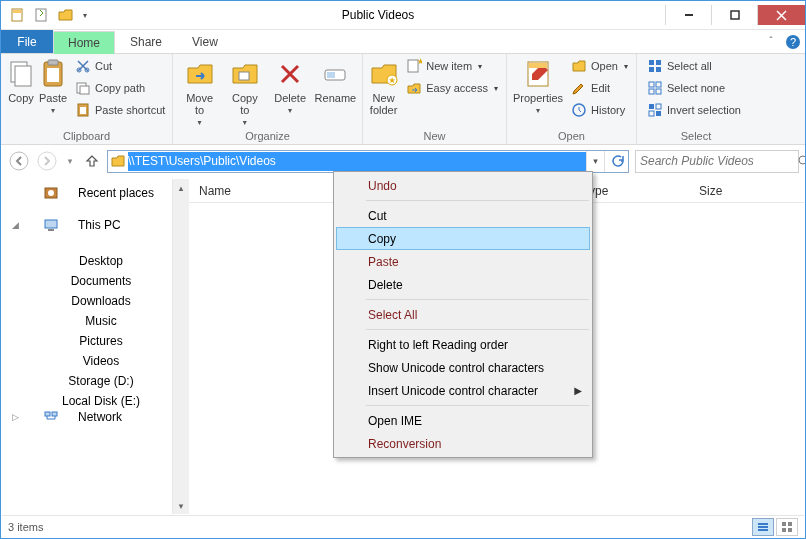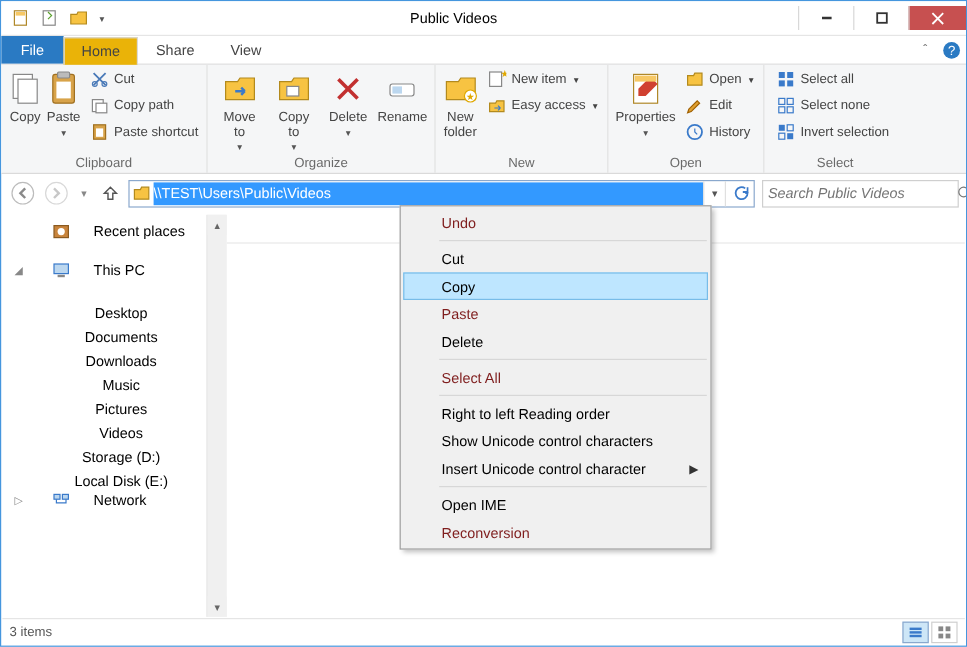--- a/index.html
+++ b/index.html
@@ -12,21 +12,21 @@
 .titlebar .title { flex: 1; text-align: center; font-size: 12px; color: #000; }
 .winbtns { display: flex; }
 .winbtn { width: 46px; height: 20px; display: flex; align-items: center; justify-content: center; border-left: 1px solid #d8d8d8; }
 .winbtn.close { background: #c75050; color: #fff; width: 48px; }
 .winbtn svg { display: block; }
 
 
 .tabrow { height: 24px; display: flex; align-items: stretch; border-bottom: 1px solid #dadada; }
 .filetab { width: 52px; background: #2a7ac3; color: #fff; font-size: 12px; display: flex; align-items: center; justify-content: center; }
 .rtab { padding: 0 14px; font-size: 12px; color: #444; display: flex; align-items: center; border: 1px solid transparent; border-bottom: none; }
-.rtab.active { background: #eab308; border-color: #dadada; position: relative; top: 1px; }
+.rtab.active { background: #86efac; border-color: #dadada; position: relative; top: 1px; }
 .tabrow .spacer { flex: 1; }
 .collapse-caret { width: 20px; display: flex; align-items: center; justify-content: center; color: #646464; font-size: 10px; }
 .help { width: 24px; display: flex; align-items: center; justify-content: center; }
 
 
 .ribbon { height: 91px; background: #f5f6f7; border-bottom: 1px solid #dadada; display: flex; font-size: 11px; color: #444; }
 .group { border-right: 1px solid #e2e2e2; display: flex; flex-direction: column; padding: 2px 4px 0 4px; }
 .group .content { flex: 1; display: flex; align-items: flex-start; }
 .group .label { text-align: center; font-size: 11px; color: #6a6a6a; padding-bottom: 2px; }
 .bigbtn { display: flex; flex-direction: column; align-items: center; justify-content: flex-start; width: 48px; padding-top: 2px; gap: 2px; }
@@ -464,20 +464,21 @@
         <span>Network</span>
       </div>
   </div>
   <div class="vscroll">
       <div class="arr">▴</div>
       <div class="track"></div>
       <div class="arr">▾</div>
     </div>
   <div class="list">
     <div class="cols">
+      <div class="col" style="width:200px;">Name</div>
       <div class="col" style="width:190px;"></div>
       <div class="col" style="width:110px;">ype</div>
       <div class="col" style="width:80px;">Size</div>
     </div>
   </div>
 </div>
 
 <div class="status">
   <span>3 items</span>
   <div class="flex"></div>

